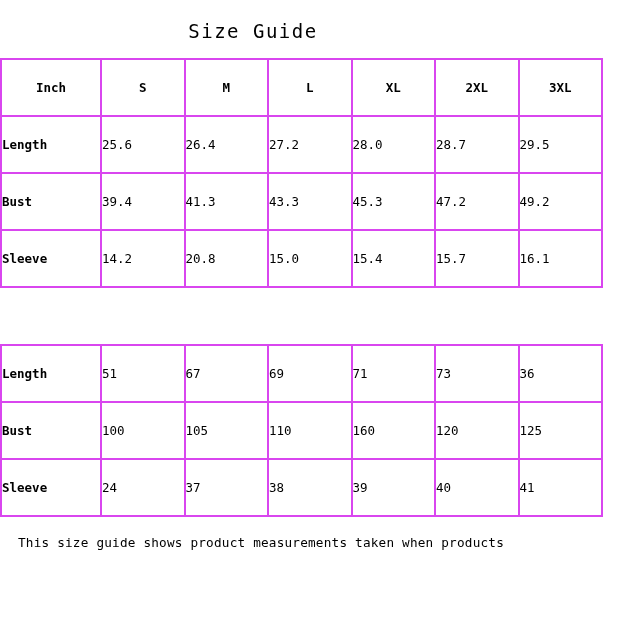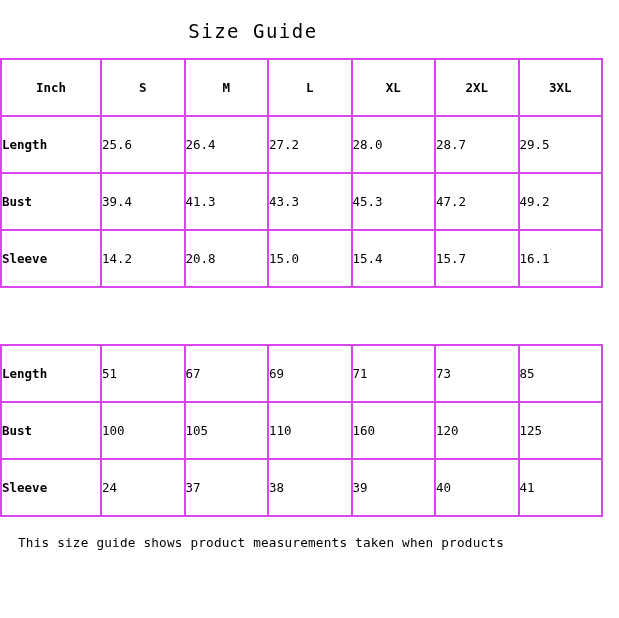--- a/index.html
+++ b/index.html
@@ -136,21 +136,21 @@
         <col>
     </colgroup>
     <tbody>
       <tr>
         <td class="rowhead">Length</td>
         <td>51</td>
         <td>67</td>
         <td>69</td>
         <td>71</td>
         <td>73</td>
-        <td>85</td>
+        <td>36</td>
       </tr>
       <tr>
         <td class="rowhead">Bust</td>
         <td>100</td>
         <td>105</td>
         <td>110</td>
         <td>160</td>
         <td>120</td>
         <td>125</td>
       </tr>

